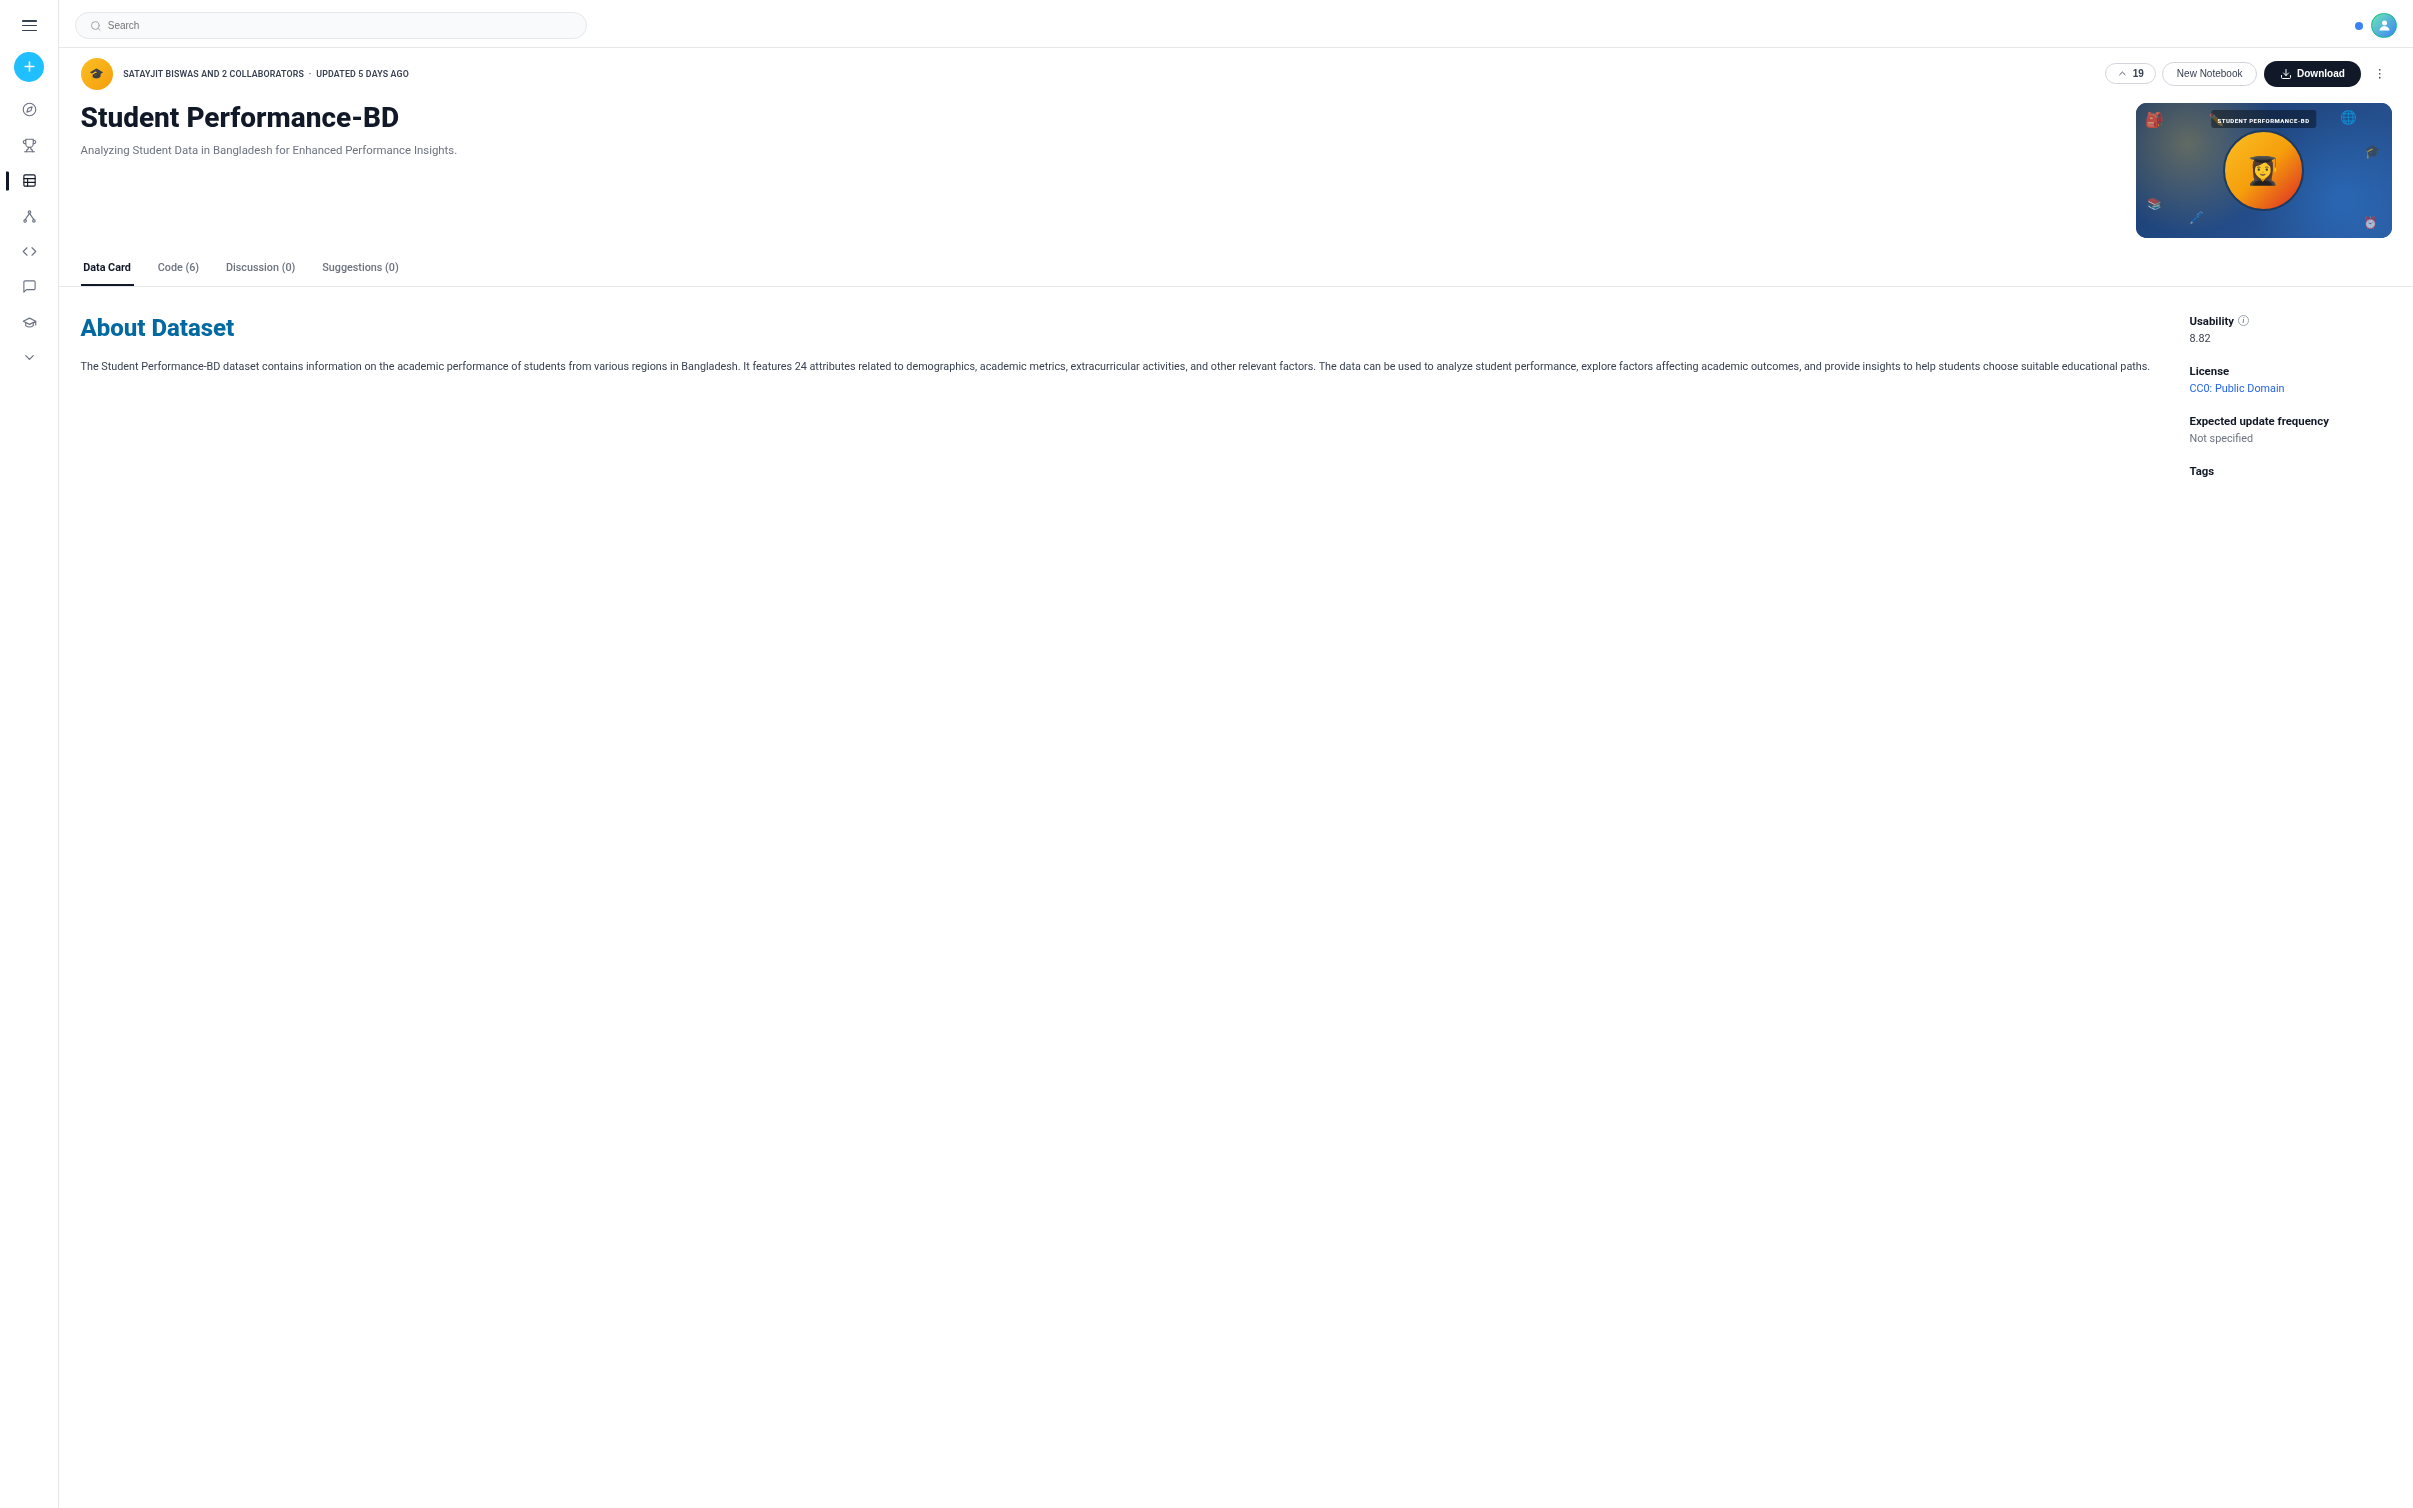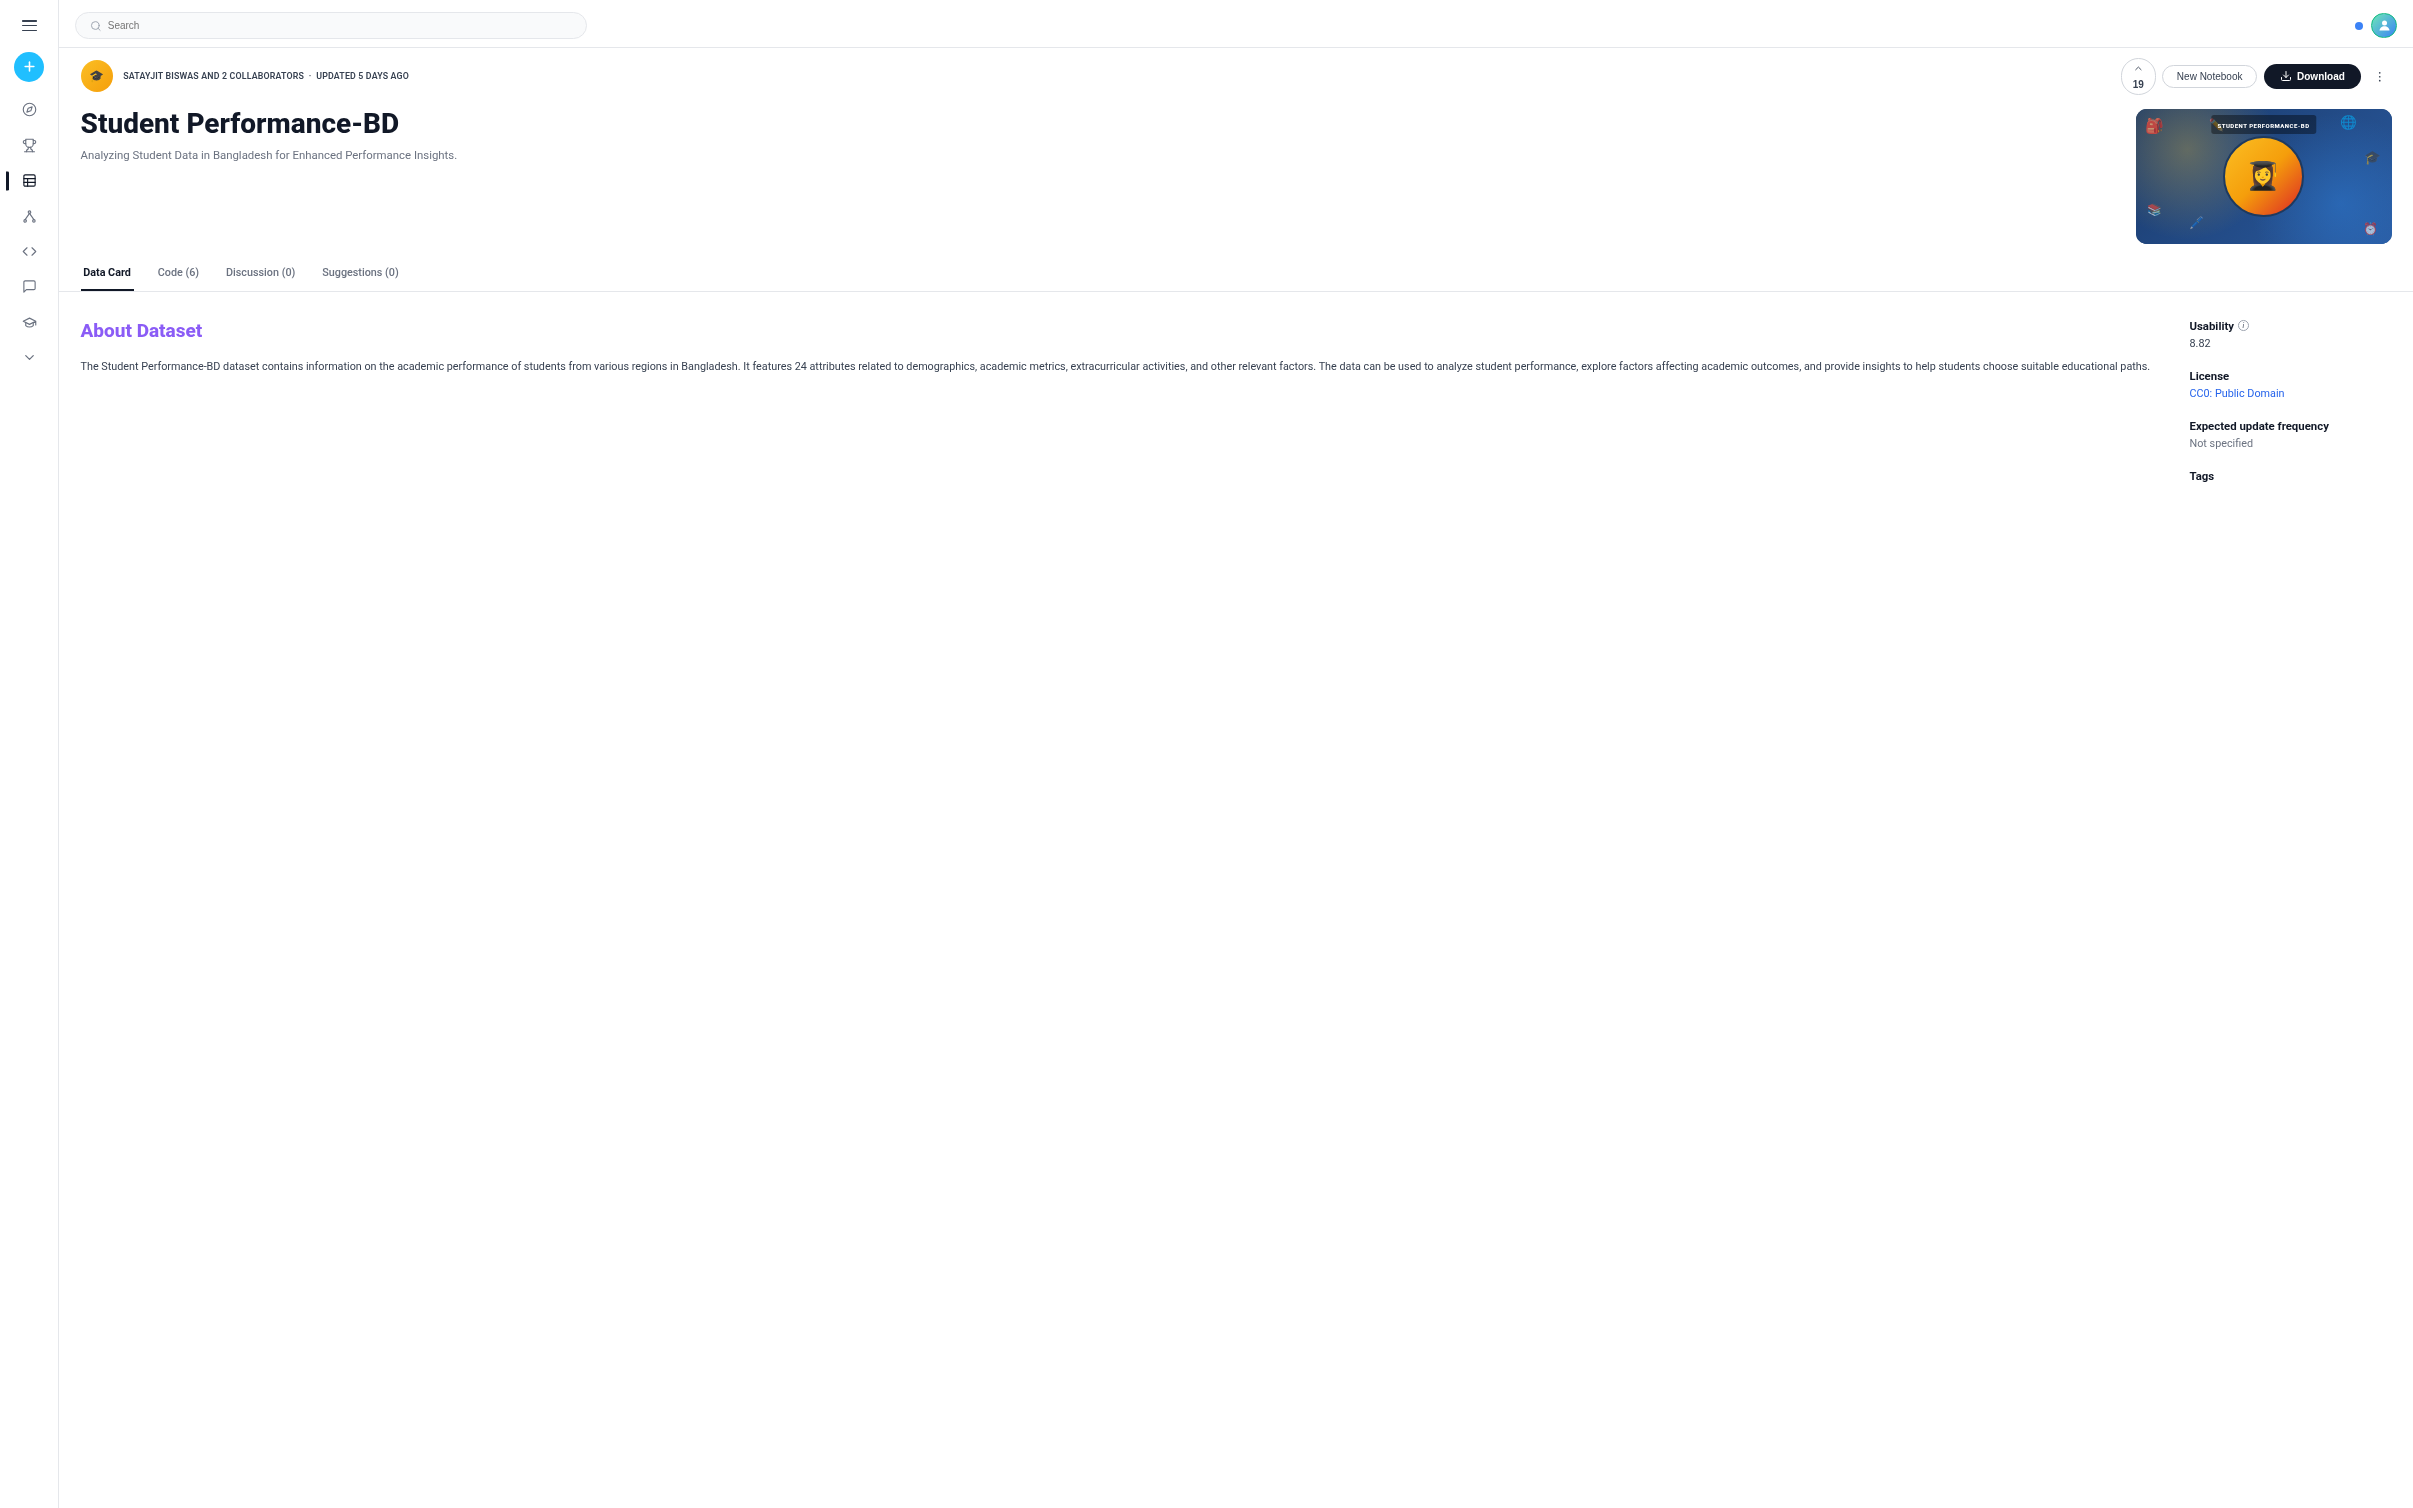--- a/index.html
+++ b/index.html
@@ -183,21 +183,20 @@
       align-items: center;
       gap: 5.4px;
       border: 0.7px solid #d1d5db;
       border-radius: 673px;
       padding: 4px 10.8px;
       background: #fff;
       cursor: pointer;
       font-size: 10px;
       color: #374151;
       font-weight: 500;
-      flex-direction: column;
     }
     .vote-count {
       font-weight: 600;
     }
     .new-notebook-btn {
       border: 0.7px solid #d1d5db;
       border-radius: 673px;
       padding: 5.4px 13.5px;
       background: #fff;
       cursor: pointer;
@@ -322,23 +321,23 @@
     .content-left {
       flex: 1;
       min-width: 0;
     }
     .content-right {
       width: 202px;
       flex-shrink: 0;
     }
 
     .section-title {
-      font-size: 19px;
+      font-size: 24px;
       font-weight: 800;
-      color: #8b5cf6;
+      color: #0369a1;
       margin-bottom: 16px;
     }
     .about-text {
       font-size: 10.8px;
       color: #374151;
       line-height: 1.7;
     }
 
     
     .right-section {

